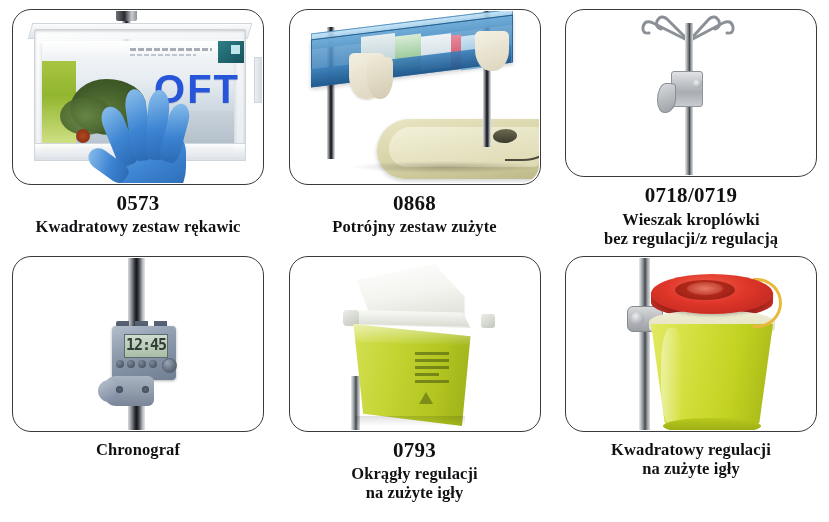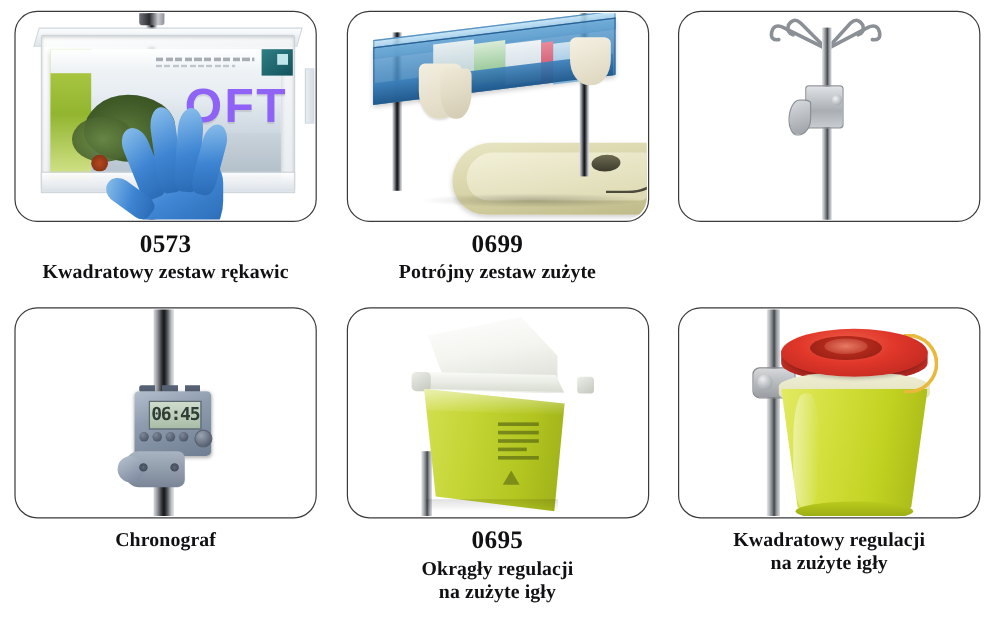--- a/index.html
+++ b/index.html
@@ -105,21 +105,21 @@
   .c1-teal { position:absolute; right:20px; top:40px; width:26px; height:22px;
              background:linear-gradient(140deg,#2e7f86,#14525c); }
   .c1-tealq { position:absolute; right:24px; top:44px; width:9px; height:9px; background:#bfe6ea; }
   .c1-bush { position:absolute; left:58px; top:78px; width:76px; height:56px;
              background:radial-gradient(ellipse at 45% 55%,#5c7a3c 0%,#415c28 55%,#32491e 100%);
              border-radius:48% 52% 46% 54% / 55% 48% 52% 45%; filter:blur(.4px); }
   .c1-bush2 { position:absolute; left:48px; top:96px; width:52px; height:38px;
              background:radial-gradient(ellipse at 50% 50%,#6a8947,#3d5625);
              border-radius:50%; filter:blur(.6px); opacity:.9;}
   .c1-oft { position:absolute; right:24px; top:66px; font-family:"Liberation Sans",sans-serif;
-            font-size:40px; font-weight:bold; color:#8b5cf6; letter-spacing:2px; opacity:.95;
+            font-size:40px; font-weight:bold; color:#1d4ed8; letter-spacing:2px; opacity:.95;
             text-shadow:0 1px 1px rgba(0,0,0,.12);text-align:right; }
   .c1-grayband { position:absolute; left:134px; top:110px; width:88px; height:38px;
                  background:linear-gradient(180deg,#c9d2da,#aebbc6); opacity:.85; }
   .c1-seal { position:absolute; left:64px; top:128px; width:14px; height:14px; border-radius:50%;
              background:radial-gradient(circle,#b4471f,#7a2c10); }
   .c1-frontlip { position:absolute; left:22px; top:142px; width:210px; height:16px;
              background:linear-gradient(180deg,rgba(255,255,255,.95),rgba(216,223,230,.85));
              border:1px solid #cfd6dc; }
   .c1-sidetab { position:absolute; right:-4px; top:56px; width:12px; height:44px;
              background:linear-gradient(90deg,#e9eef2,#c3ccd4); border:1px solid #cdd5db; }
@@ -343,21 +343,21 @@
           <div class="c2-bx c2-b5"></div>
           <div class="c2-rackFront"></div>
           <div class="c2-glove-l"></div>
           <div class="c2-glove-l2"></div>
           <div class="c2-glove-r"></div>
           <div class="c2-shadow"></div>
         </div>
       </div>
     </div>
     <div class="caption">
-      <div class="code">0699</div>
+      <div class="code">0868</div>
       <div class="desc">
         <span>Potrójny zestaw  zużyte</span>
       </div>
     </div>
   </div>
 
   <div class="product">
     <div class="card">
       <div class="clipbox">
         <div class="stage">
@@ -370,31 +370,38 @@
             </g>
           </svg>
           <div class="pole-chrome c3-pole"></div>
           <div class="pole-chrome c3-pole2"></div>
           <div class="c3-clamp"></div>
           <div class="c3-lever"></div>
           <div class="c3-knob"></div>
         </div>
       </div>
     </div>
+    <div class="caption">
+      <div class="code">0718/0719</div>
+      <div class="desc">
+        <span>Wieszak kroplówki</span>
+        <span class="l2">bez regulacji/z regulacją</span>
+      </div>
+    </div>
   </div>
 
   <div class="product row2">
     <div class="card">
       <div class="clipbox">
         <div class="stage">
           <div class="pole c4-pole"></div>
           <div class="c4-slots"></div>
           <div class="c4-body"></div>
           <div class="c4-lcd"></div>
-          <div class="c4-digits">06:45</div>
+          <div class="c4-digits">12:45</div>
           <div class="c4-btns">
             <div class="c4-btn" style="left:0px;"></div>
             <div class="c4-btn" style="left:11px;"></div>
             <div class="c4-btn" style="left:22px;"></div>
             <div class="c4-btn" style="left:33px;"></div>
           </div>
           <div class="c4-bigbtn"></div>
           <div class="c4-bracket"></div>
           <div class="c4-bracket2"></div>
           <div class="c4-scr1"></div>
@@ -426,21 +433,21 @@
             <div class="c5-lt" style="top:14px;"></div>
             <div class="c5-lt" style="top:21px; width:24px;"></div>
             <div class="c5-lt" style="top:28px;"></div>
             <div class="c5-warn"></div>
           </div>
           <div class="c5-shadowline"></div>
         </div>
       </div>
     </div>
     <div class="caption">
-      <div class="code">0695</div>
+      <div class="code">0793</div>
       <div class="desc">
         <span>Okrągły regulacji</span>
         <span class="l2">na zużyte igły</span>
       </div>
     </div>
   </div>
 
   <div class="product row2">
     <div class="card">
       <div class="clipbox">

